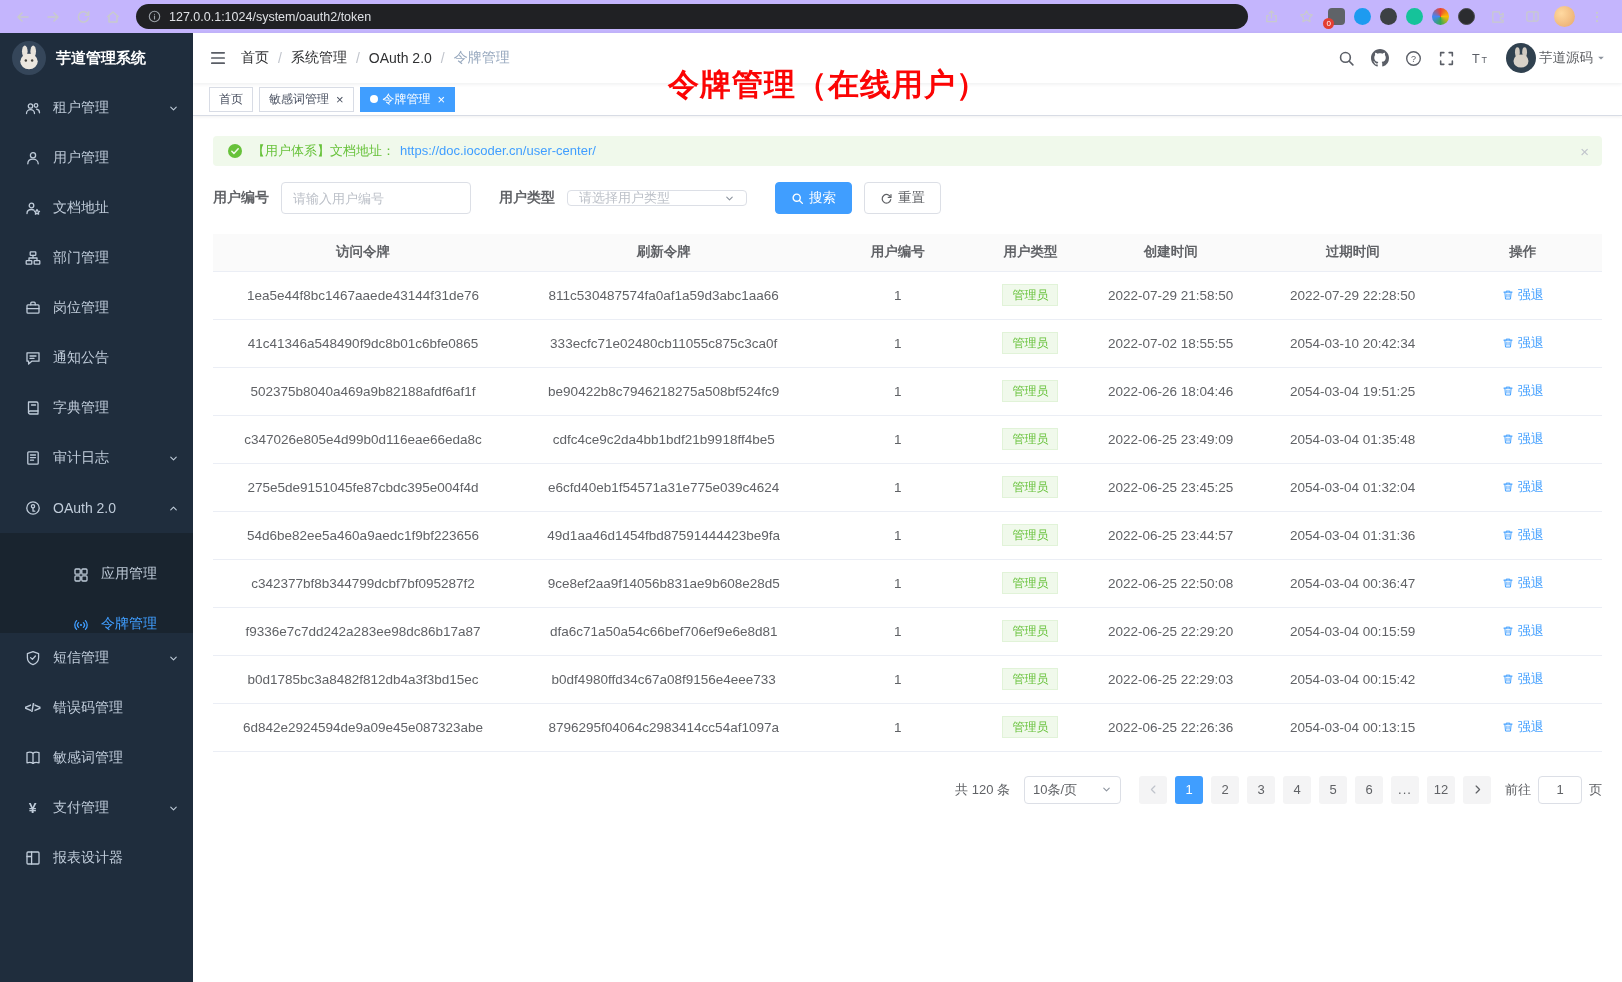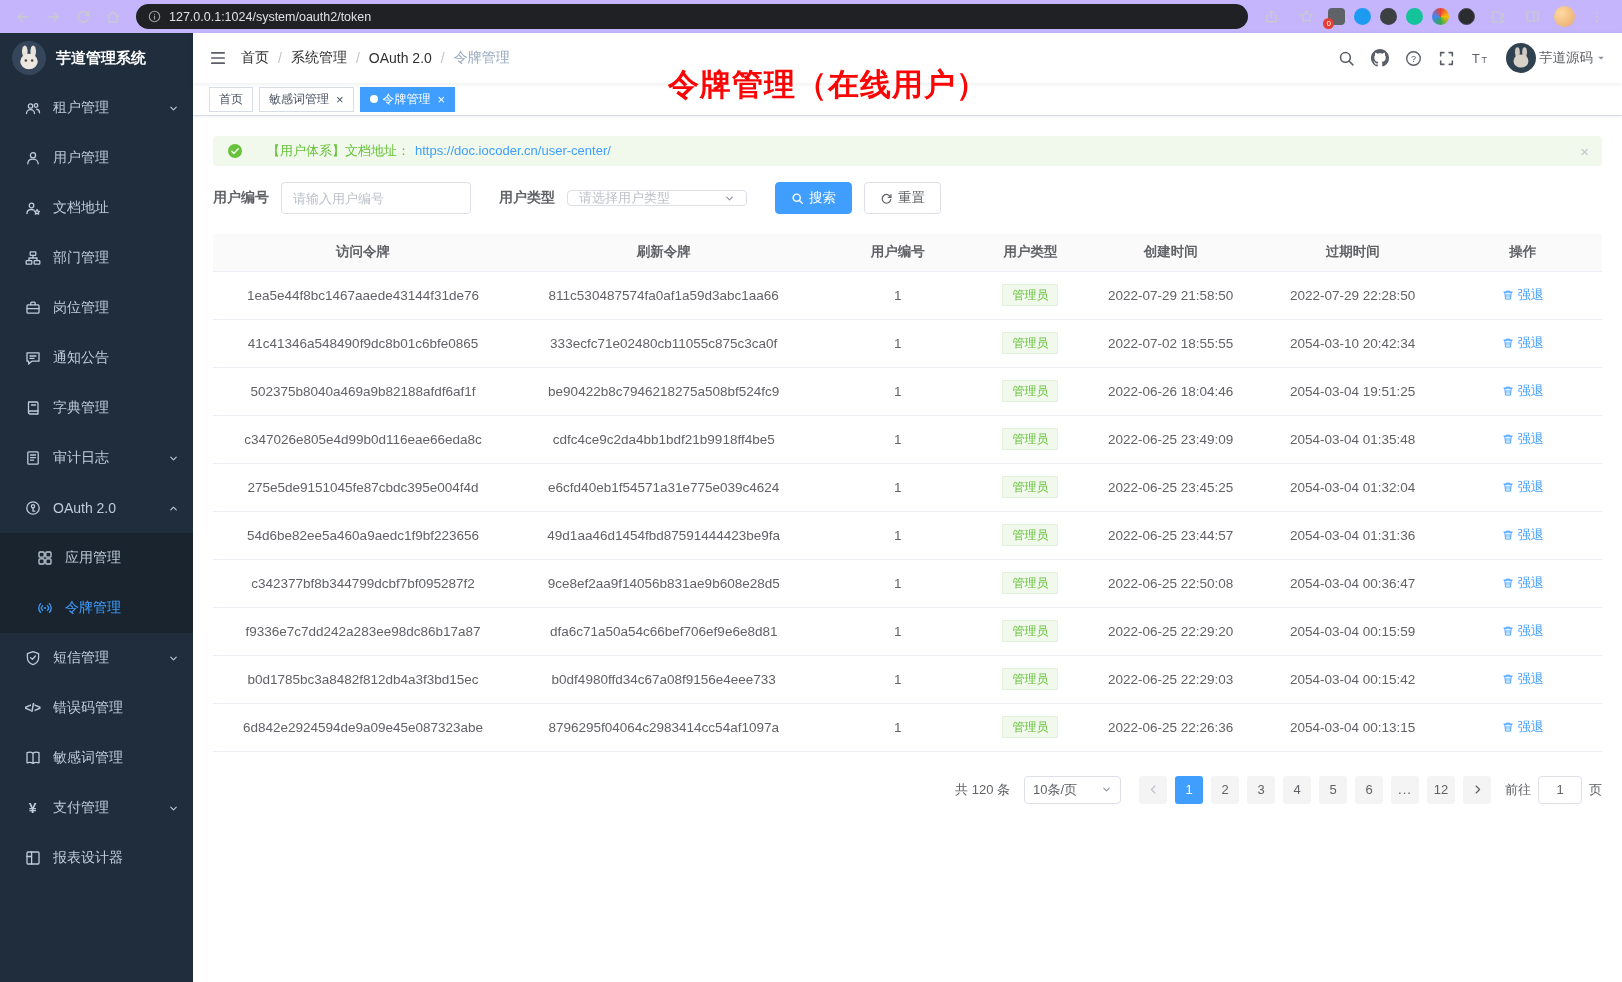--- a/index.html
+++ b/index.html
@@ -25,21 +25,21 @@
   .avatar-chrome{width:21px;height:21px;border-radius:50%;background:radial-gradient(circle at 35% 35%,#ffd9a0,#e8a86b);cursor:pointer;}
 
   
   .app-body{flex:1;display:flex;min-height:0;}
   .sidebar{flex:0 0 193px;background:#1f2d3d;display:flex;flex-direction:column;overflow:hidden;}
   .logo{flex:0 0 50px;display:flex;align-items:center;gap:10px;padding:0 12px;}
   .logo-avatar{width:34px;height:34px;border-radius:50%;background:#35465a;display:flex;align-items:center;justify-content:center;overflow:hidden;}
   .logo-title{color:#fff;font-size:15px;font-weight:700;white-space:nowrap;}
   .menu{flex:1;overflow:hidden;}
   .menu-item{height:50px;display:flex;align-items:center;gap:12px;padding:0 14px 0 24px;color:#bfcbd9;font-size:14px;cursor:pointer;}
-  .menu-item.child{padding-left:36px;background:#19242f;}
+  .menu-item.child{padding-left:72px;background:#19242f;align-items:flex-end;}
   .menu-item.active{color:#409eff;}
   .mi-icon{width:17px;flex:0 0 17px;display:flex;align-items:center;justify-content:center;}
   .txt-icon{font-size:12px;font-weight:700;letter-spacing:-.5px;}
   .mi-label{flex:1;white-space:nowrap;}
   .mi-arrow{display:flex;color:#bfcbd9;}
   .mi-arrow.expanded svg{transform:rotate(180deg);}
 
   .main{flex:1;display:flex;flex-direction:column;min-width:0;background:#fff;}
   .topbar{flex:0 0 50px;display:flex;align-items:center;padding:0 16px;background:#fff;box-shadow:0 1px 4px rgba(0,21,41,.08);position:relative;z-index:2;}
   .hamburger{color:#5a5e66;margin-right:14px;display:flex;cursor:pointer;}
@@ -56,21 +56,21 @@
 
   .tagsbar{flex:0 0 33px;display:flex;align-items:center;gap:6px;padding:0 16px;background:#fff;border-bottom:1px solid #d8dce5;box-shadow:0 1px 3px rgba(0,0,0,.06);position:relative;z-index:1;}
   .tag{height:25px;display:inline-flex;align-items:center;gap:5px;padding:0 9px;border:1px solid #d8dce5;background:#fff;color:#495060;font-size:12px;cursor:pointer;white-space:nowrap;}
   .tag.active{background:#409eff;border-color:#409eff;color:#fff;}
   .tag-dot{width:8px;height:8px;border-radius:50%;background:#fff;}
   .tag-close{font-size:13px;line-height:1;margin-left:2px;}
 
   .content{flex:1;padding:20px;background:#fff;overflow:hidden;}
 
   
-  .alert{position:relative;display:flex;align-items:center;gap:24px;height:30px;background:#f0f9eb;border-radius:4px;padding:0 14px;}
+  .alert{position:relative;display:flex;align-items:center;gap:9px;height:30px;background:#f0f9eb;border-radius:4px;padding:0 14px;}
   .alert-text{font-size:13px;color:#67c23a;}
   .alert-text a{color:#409eff;text-decoration:none;margin-left:5px;}
   .alert-close{position:absolute;right:13px;top:50%;transform:translateY(-50%);color:#c0c4cc;font-size:15px;cursor:pointer;line-height:1;}
 
   
   .filters{display:flex;align-items:center;margin-top:16px;}
   .f-label{font-size:14px;font-weight:700;color:#606266;margin-right:12px;white-space:nowrap;}
   .f-input{width:190px;height:32px;border:1px solid #dcdfe6;border-radius:4px;padding:0 11px;font-size:13px;color:#606266;outline:none;margin-right:28px;font-family:inherit;}
   .f-input::placeholder{color:#bcc0c8;}
   .f-select{width:180px;height:16px;border:1px solid #dcdfe6;border-radius:4px;display:flex;align-items:center;justify-content:space-between;padding:0 11px;margin-right:28px;cursor:pointer;}

